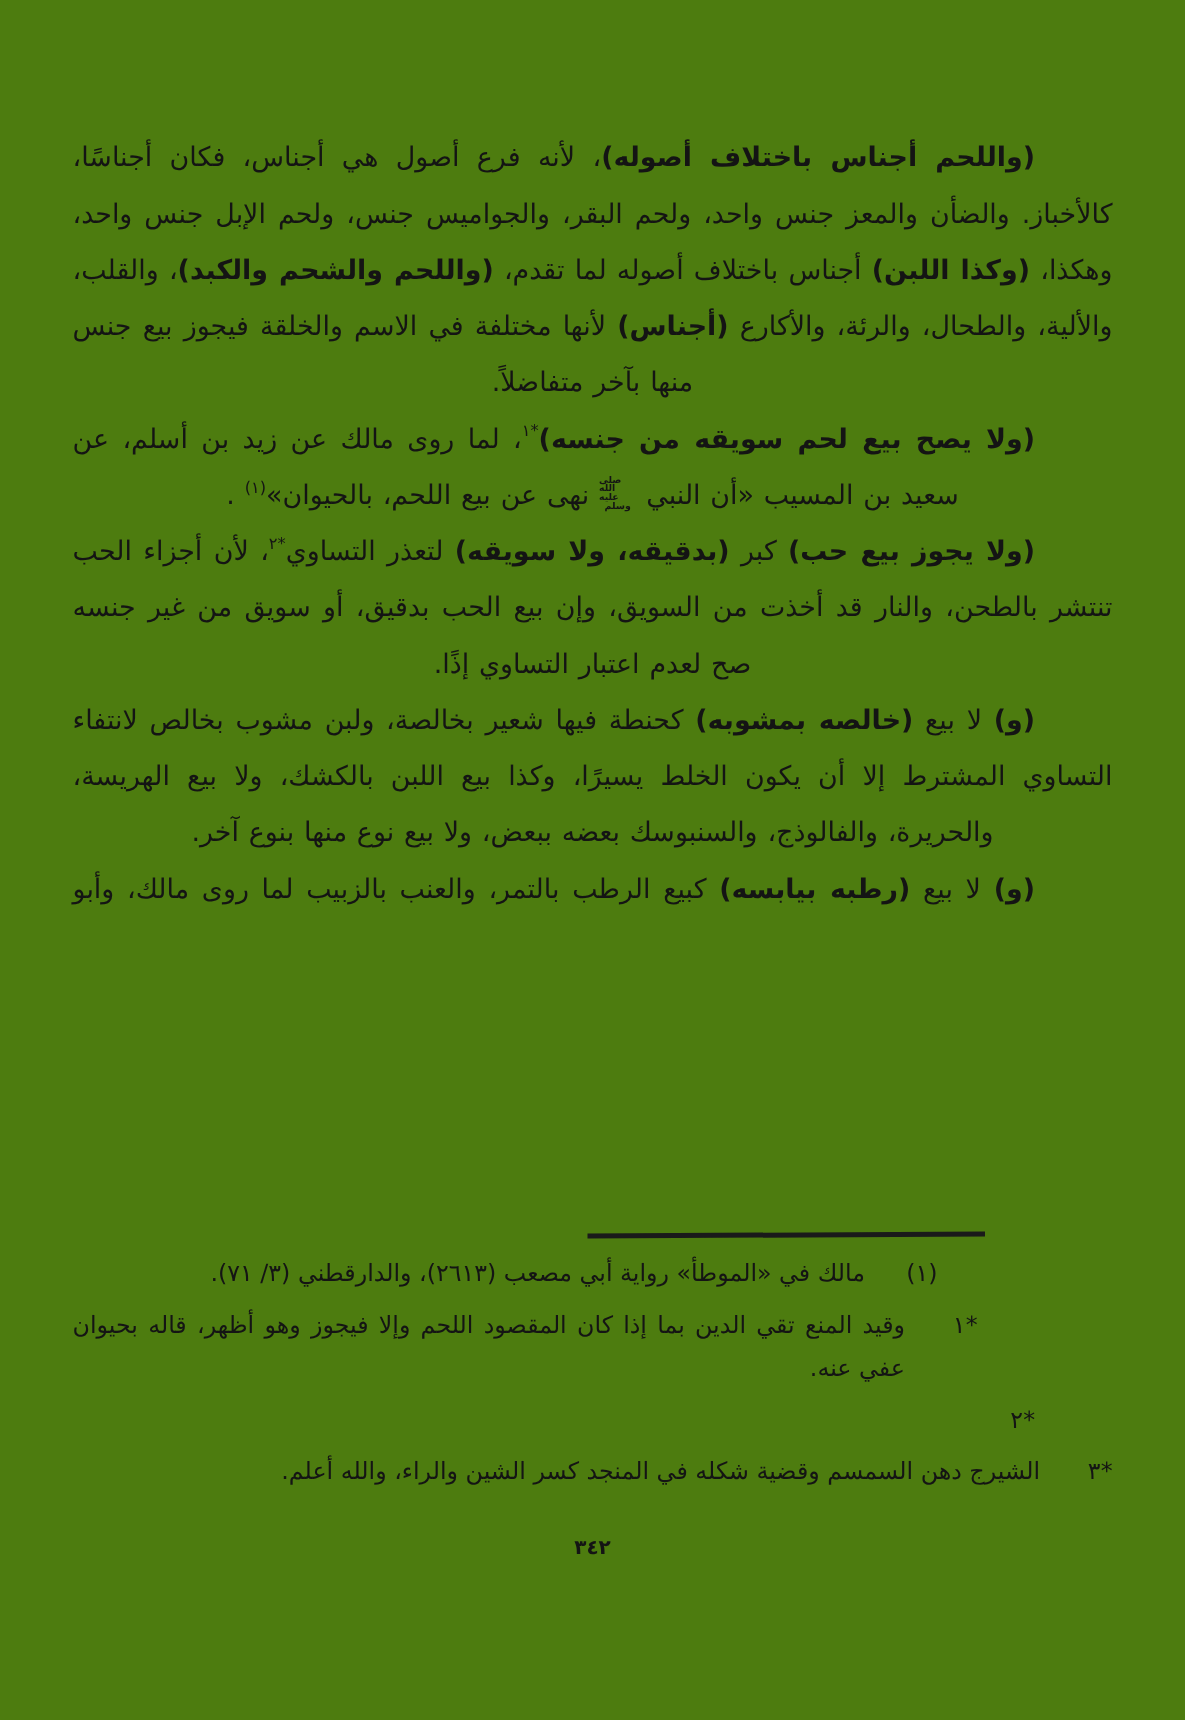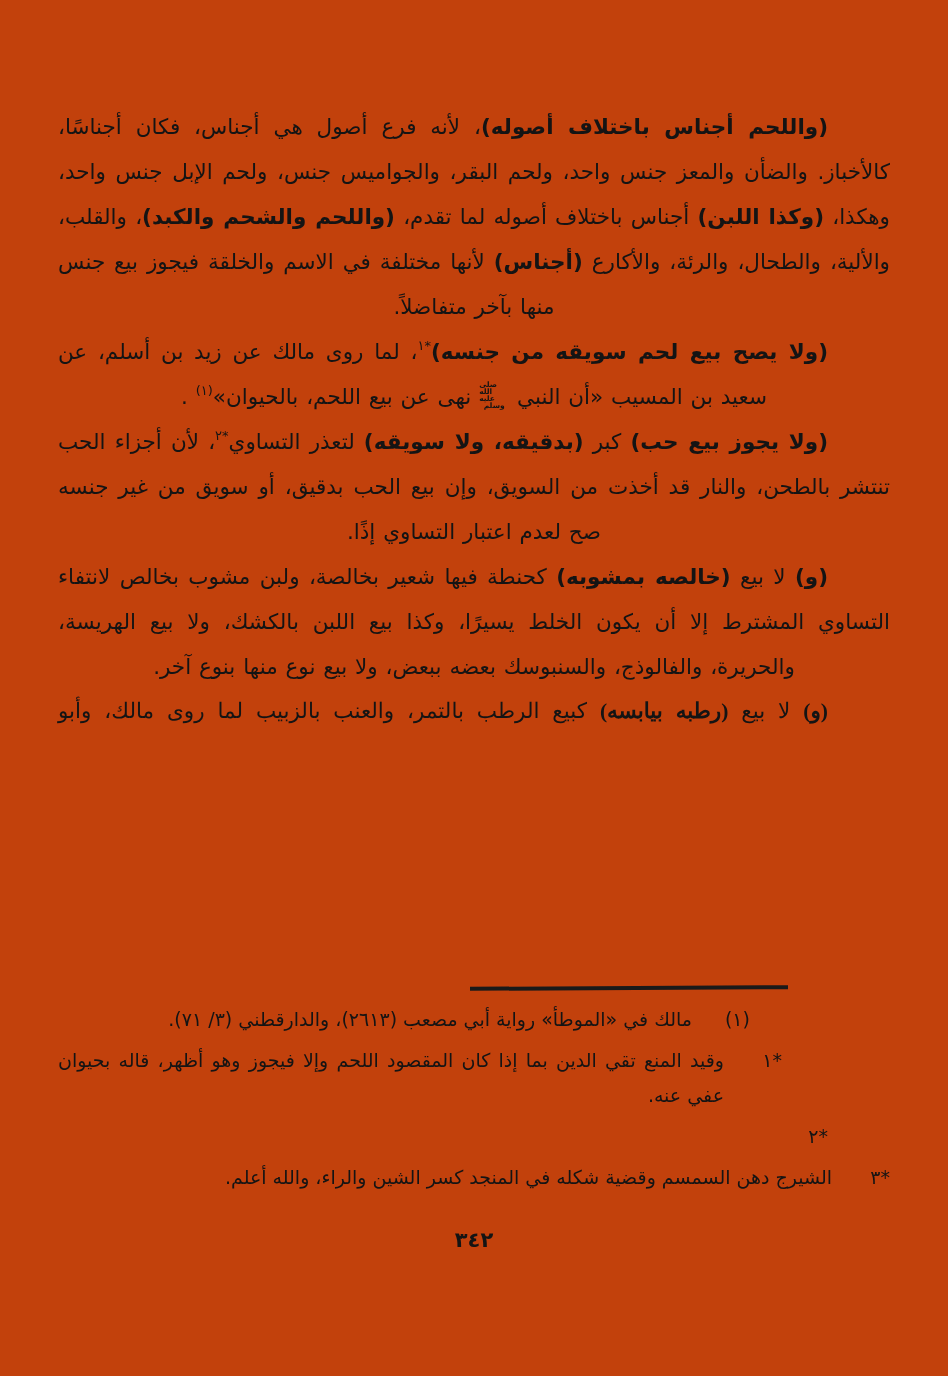--- a/index.html
+++ b/index.html
@@ -1,21 +1,21 @@
 <!DOCTYPE html>
 <html lang="ar"><head>
 <meta charset="utf-8">
 <style>
   html, body { margin: 0; padding: 0; background: #e8e8e4; }
   .page {
     position: relative;
     width: 948px;
     height: 1376px;
     margin: 0 auto;
-    background: #c2410c;
+    background: #4d7c0f;
     color: #141414;
     font-family: "DejaVu Sans", sans-serif;
     direction: rtl;
     overflow: hidden;
   }
   .main-text {
     position: absolute;
     top: 104px;
     right: 58px;
     left: 58px;
@@ -23,21 +23,21 @@
   .para {
     margin: 0;
     font-size: 21.5px;
     line-height: 45px;
     text-align: justify;
     text-align-last: center;
     text-indent: 62px;
     word-spacing: 1px;
   }
   .para.single-line { text-align-last: right; }
-  .para.continues { text-align-last: justify; font-family: Liberation Serif, serif; }
+  .para.continues { text-align-last: justify; }
   .matn { font-weight: bold; }
   .fn-ref {
     font-size: 13px;
     vertical-align: 9px;
     line-height: 0;
     font-weight: normal;
   }
   .salawat {
     display: inline-block;
     width: 30px;
@@ -77,21 +77,21 @@
   .fn.fn-2 { padding-right: 108px; }
   .fn.fn-3 { padding-right: 62px; }
   .fn.fn-3 .tx { text-align-last: center; }
   .fn.fn-4 { padding-right: 0; }
   .page-number {
     position: absolute;
     top: 1228px;
     left: 0;
     right: 0;
     text-align: center;
-    font-size: 21px;
+    font-size: 16px;
     font-weight: bold;
     letter-spacing: 2px;
   }
 </style>
 </head>
 <body>
 
 <div class="page">
 
   <div class="main-text">

